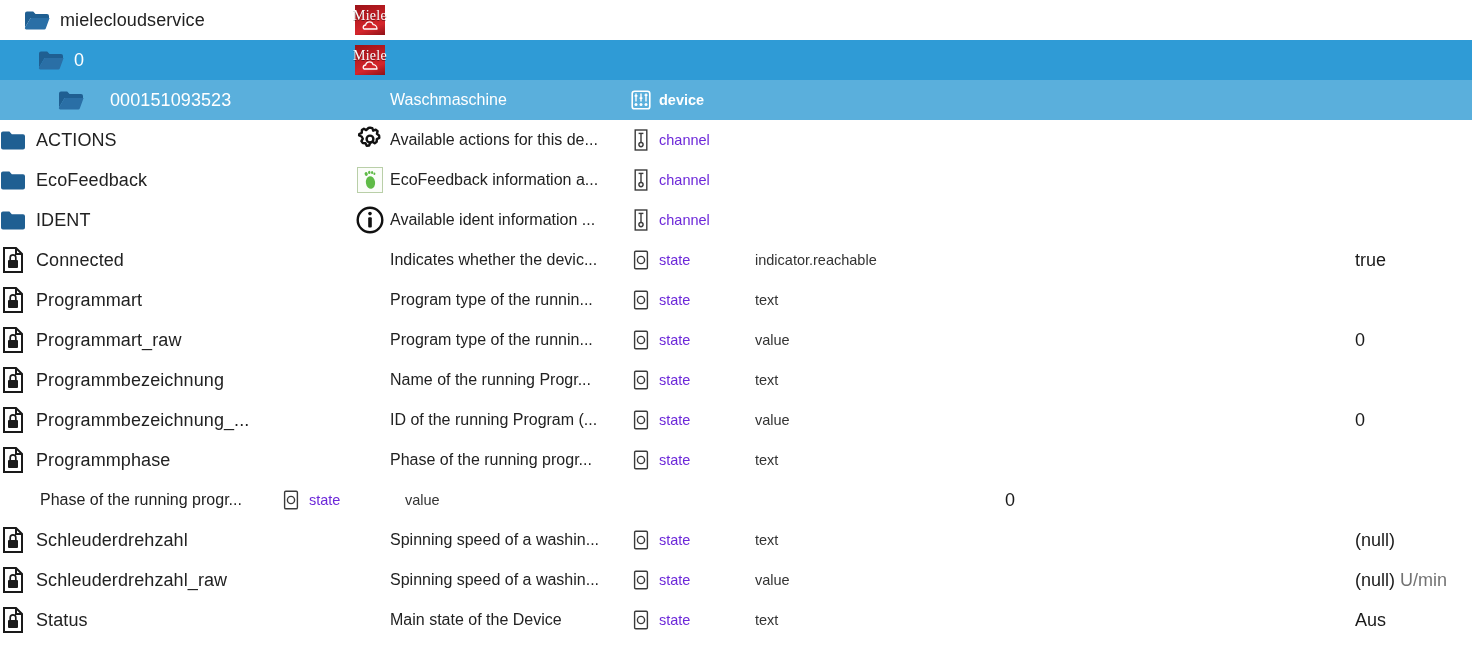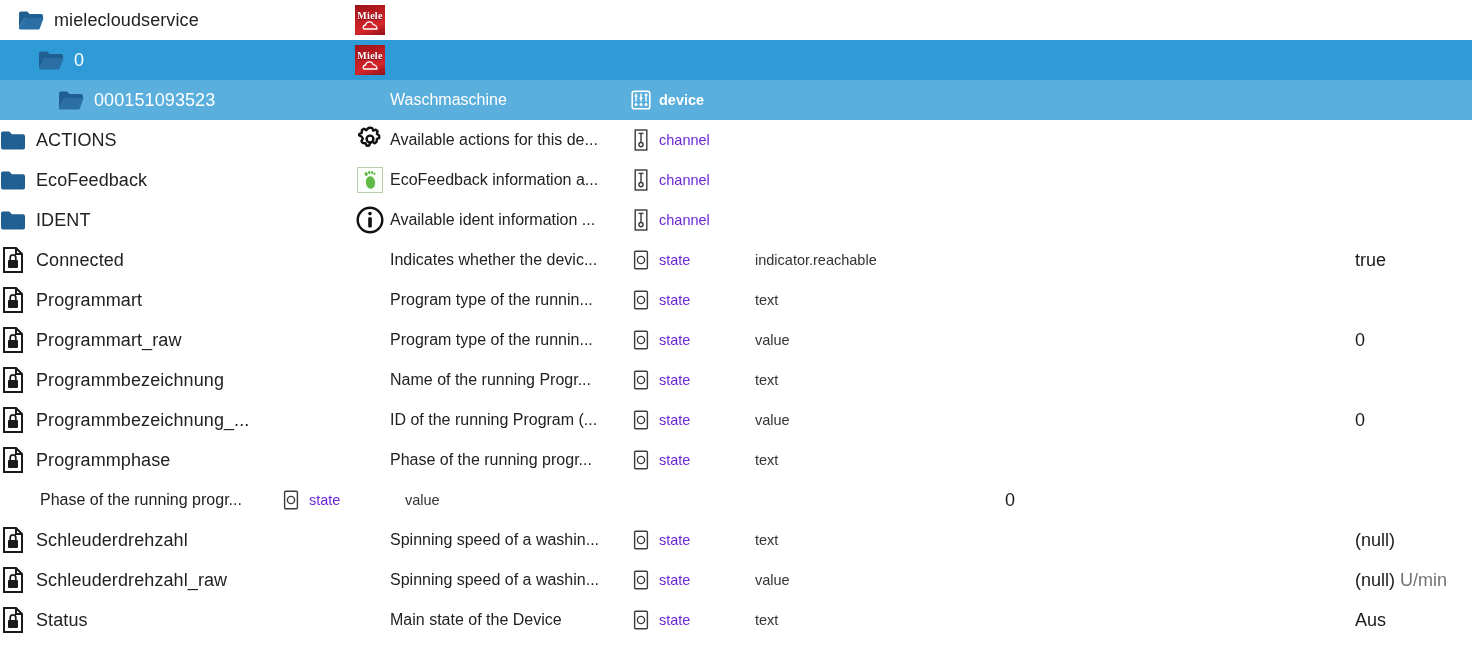--- a/index.html
+++ b/index.html
@@ -41,23 +41,23 @@
     margin-right: 10px;
     display: flex; align-items: center; justify-content: center;
   }
   .c-name .lbl {
     font-size: 18px;
     color: #222222;
     letter-spacing: .1px;
   }
   .sel-dark .c-name .lbl, .sel-light .c-name .lbl { color: #ffffff; }
 
-  .d0 { padding-left: 18px; }
+  .d0 { padding-left: 24px; }
   .d1 { padding-left: 38px; }
-  .d2 { padding-left: 58px; }
+  .d2 { padding-left: 58px; gap: 16px; }
   .d3 { }
 
   
   .c-desc {
     width: 240px;
     min-width: 240px;
     font-size: 16px;
     color: #222222;
     overflow: hidden;
     text-overflow: ellipsis;
@@ -107,22 +107,22 @@
 
   .miele {
     width: 30px; height: 30px;
     background: linear-gradient(160deg,#9c1218 0%, #b81b21 35%, #d5262c 70%, #8e1117 100%);
     position: relative;
     display: flex; flex-direction: column;
     align-items: center; justify-content: center;
   }
   .miele .wm {
     font-family: "Liberation Serif", serif;
-    font-weight: bold;
-    font-size: 10px;
+    font-weight: normal;
+    font-size: 14px;
     color: #ffffff;
     letter-spacing: .3px;
     line-height: 9px;
     text-shadow: 0 1px 0 rgba(0,0,0,.45);
   }
   .miele .cloud { margin-top: 1px; }
 
   .eco-box {
     width: 26px; height: 26px;
     border: 1px solid #b9cfa8;

